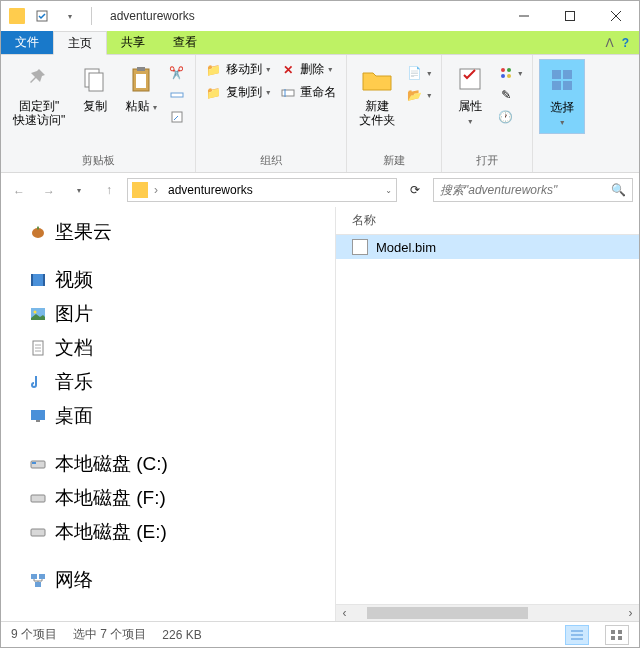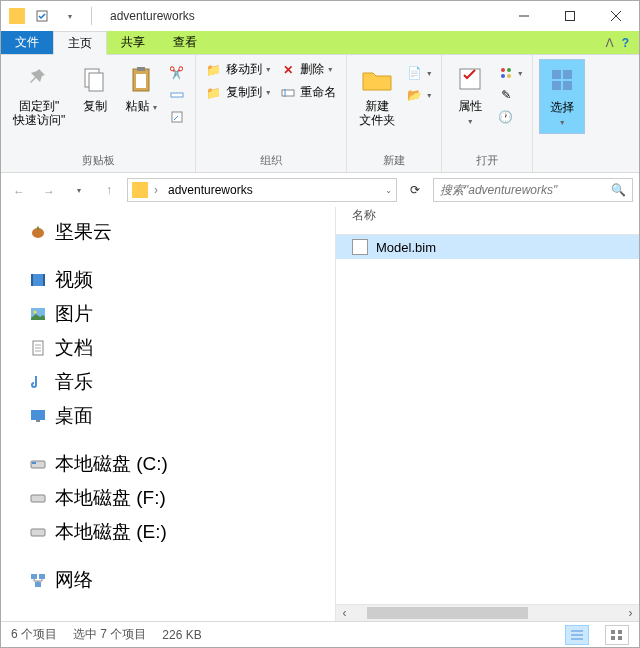--- a/index.html
+++ b/index.html
@@ -41,21 +41,21 @@
 .search-box { width: 200px; height: 24px; border: 1px solid #ccc; display: flex; align-items: center; padding: 0 6px; color: #888; }
 .search-box input { border: none; outline: none; flex: 1; font-size: 12px; font-style: italic; color: #888; }
 
 .body { flex: 1; display: flex; overflow: hidden; }
 .sidebar { width: 335px; border-right: 1px solid #e5e5e5; overflow-y: auto; padding: 8px 0; }
 .tree-item { display: flex; align-items: center; gap: 8px; padding: 4px 8px 4px 28px; cursor: pointer; font-size: 19px; }
 .tree-icon { width: 18px; height: 18px; display: flex; align-items: center; justify-content: center; }
 .tree-gap { height: 14px; }
 
 .content { flex: 1; display: flex; flex-direction: column; overflow: hidden; }
-.col-header { height: 28px; display: flex; border-bottom: 1px solid #e5e5e5; padding-left: 16px; font-size: 12px; color: #555; }
+.col-header { height: 28px; display: flex; align-items: center; border-bottom: 1px solid #e5e5e5; padding-left: 16px; font-size: 12px; color: #555; }
 .file-list { flex: 1; overflow: auto; }
 .file-row { display: flex; align-items: center; gap: 8px; padding: 4px 16px; cursor: pointer; font-size: 13px; }
 .file-row.selected { background: #cce8ff; }
 .file-icon { width: 16px; height: 16px; border: 1px solid #999; background: #fff; }
 .hscroll { height: 17px; border-top: 1px solid #e5e5e5; display: flex; align-items: center; background: #f0f0f0; }
 .hscroll-track { flex: 1; height: 100%; position: relative; }
 .hscroll-thumb { position: absolute; left: 14px; width: 60%; top: 2px; bottom: 2px; background: #cdcdcd; }
 .hscroll-btn { width: 17px; height: 17px; display: flex; align-items: center; justify-content: center; color: #666; }
 
 .statusbar { height: 26px; border-top: 1px solid #dadada; display: flex; align-items: center; padding: 0 10px; gap: 16px; font-size: 12px; color: #555; }
@@ -410,21 +410,21 @@
         <div class="hscroll-btn">‹</div>
         <div class="hscroll-track">
             <div class="hscroll-thumb"></div>
           </div>
         <div class="hscroll-btn">›</div>
       </div>
     </div>
   </div>
 
   <div class="statusbar">
-    <span>6 个项目</span>
+    <span>9 个项目</span>
     <span>选中 7 个项目</span>
     <span>226 KB</span>
     <div class="statusbar-spacer"></div>
     <div class="view-btn active">
         <svg width="14" height="12">
           <line x1="1" y1="2" x2="13" y2="2" stroke="#4a90d9"></line>
           <line x1="1" y1="6" x2="13" y2="6" stroke="#4a90d9"></line>
           <line x1="1" y1="10" x2="13" y2="10" stroke="#4a90d9"></line>
         </svg>
       </div>

